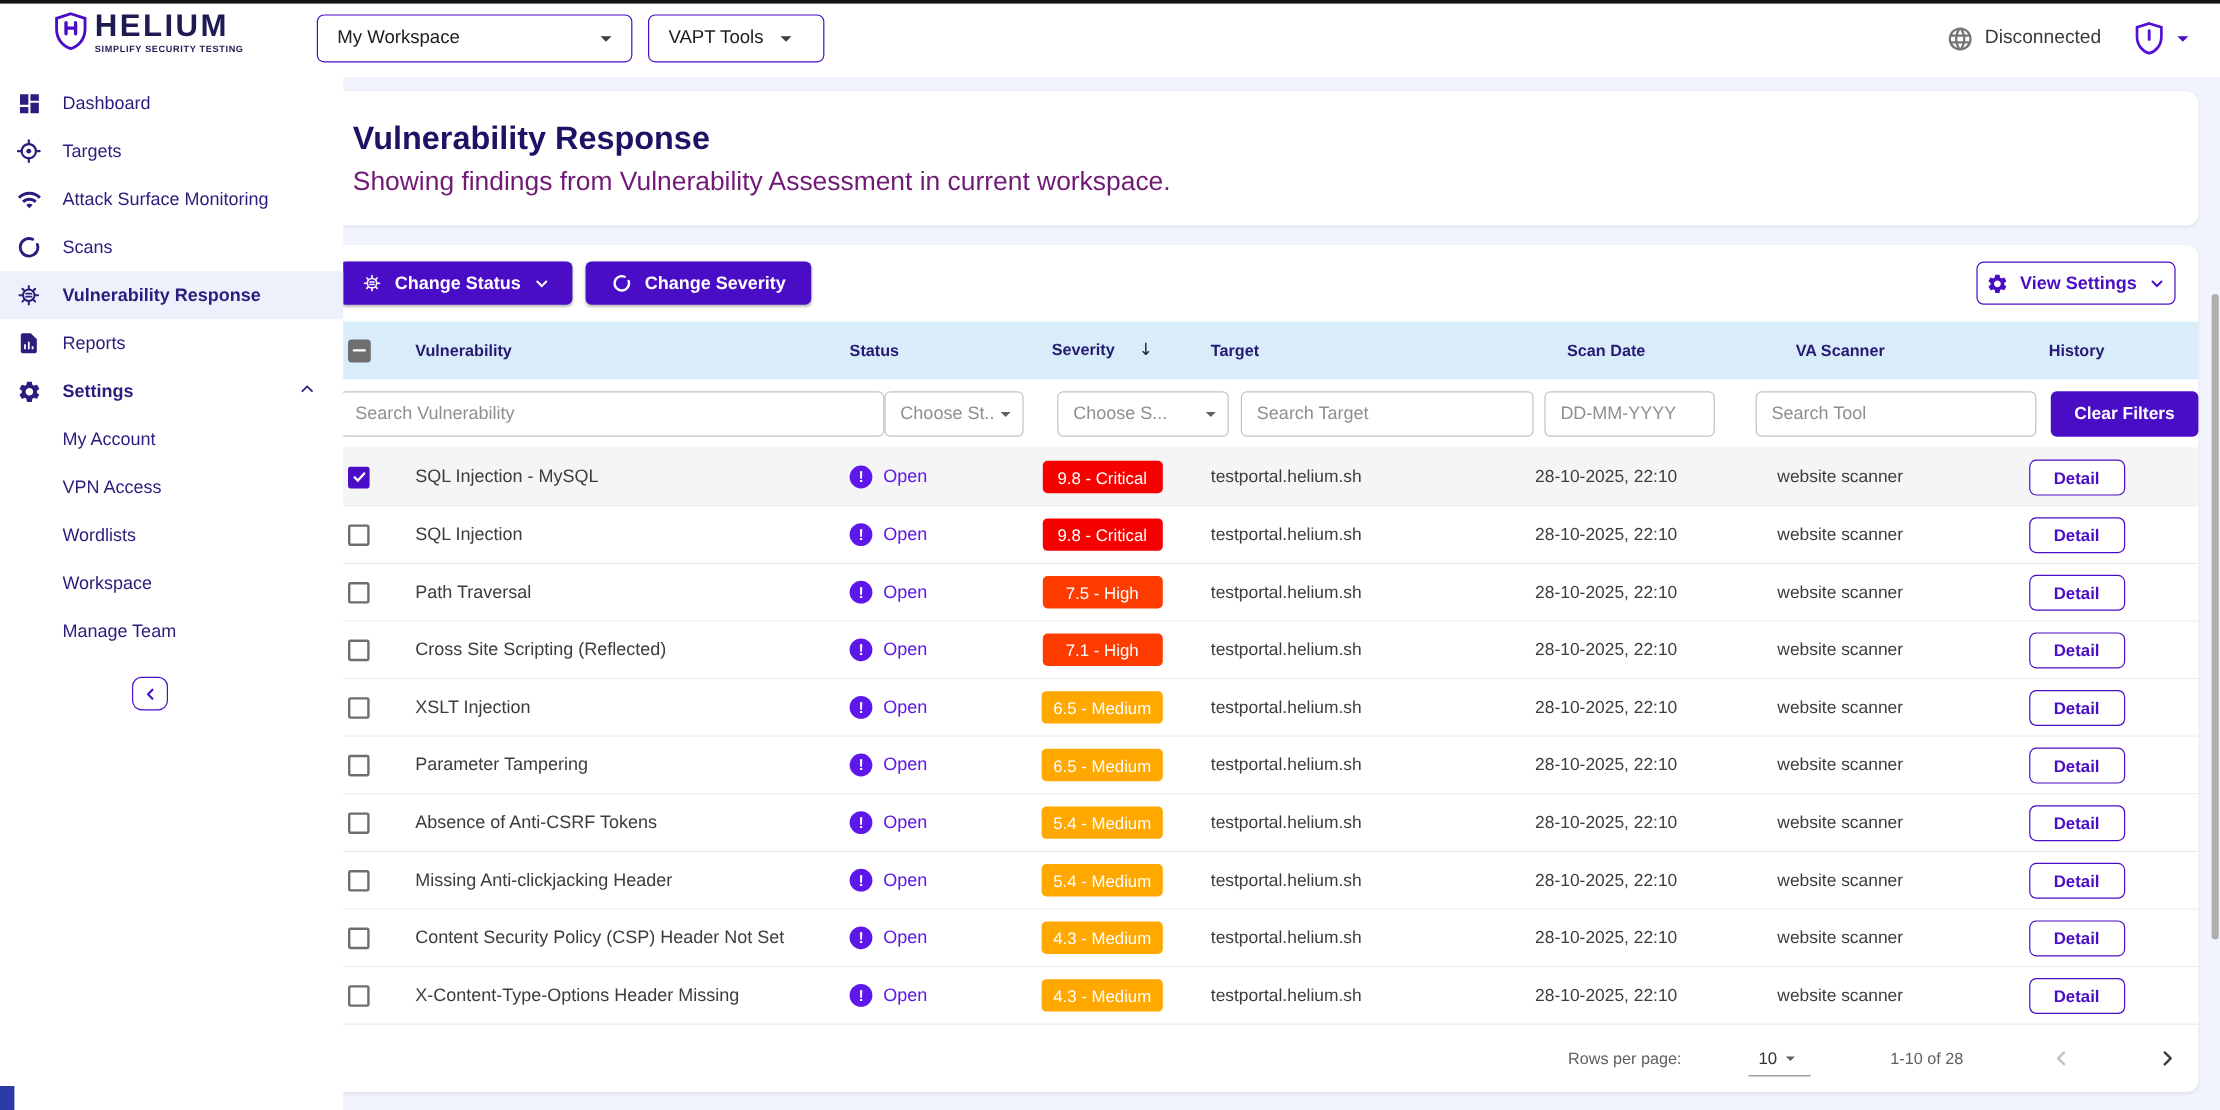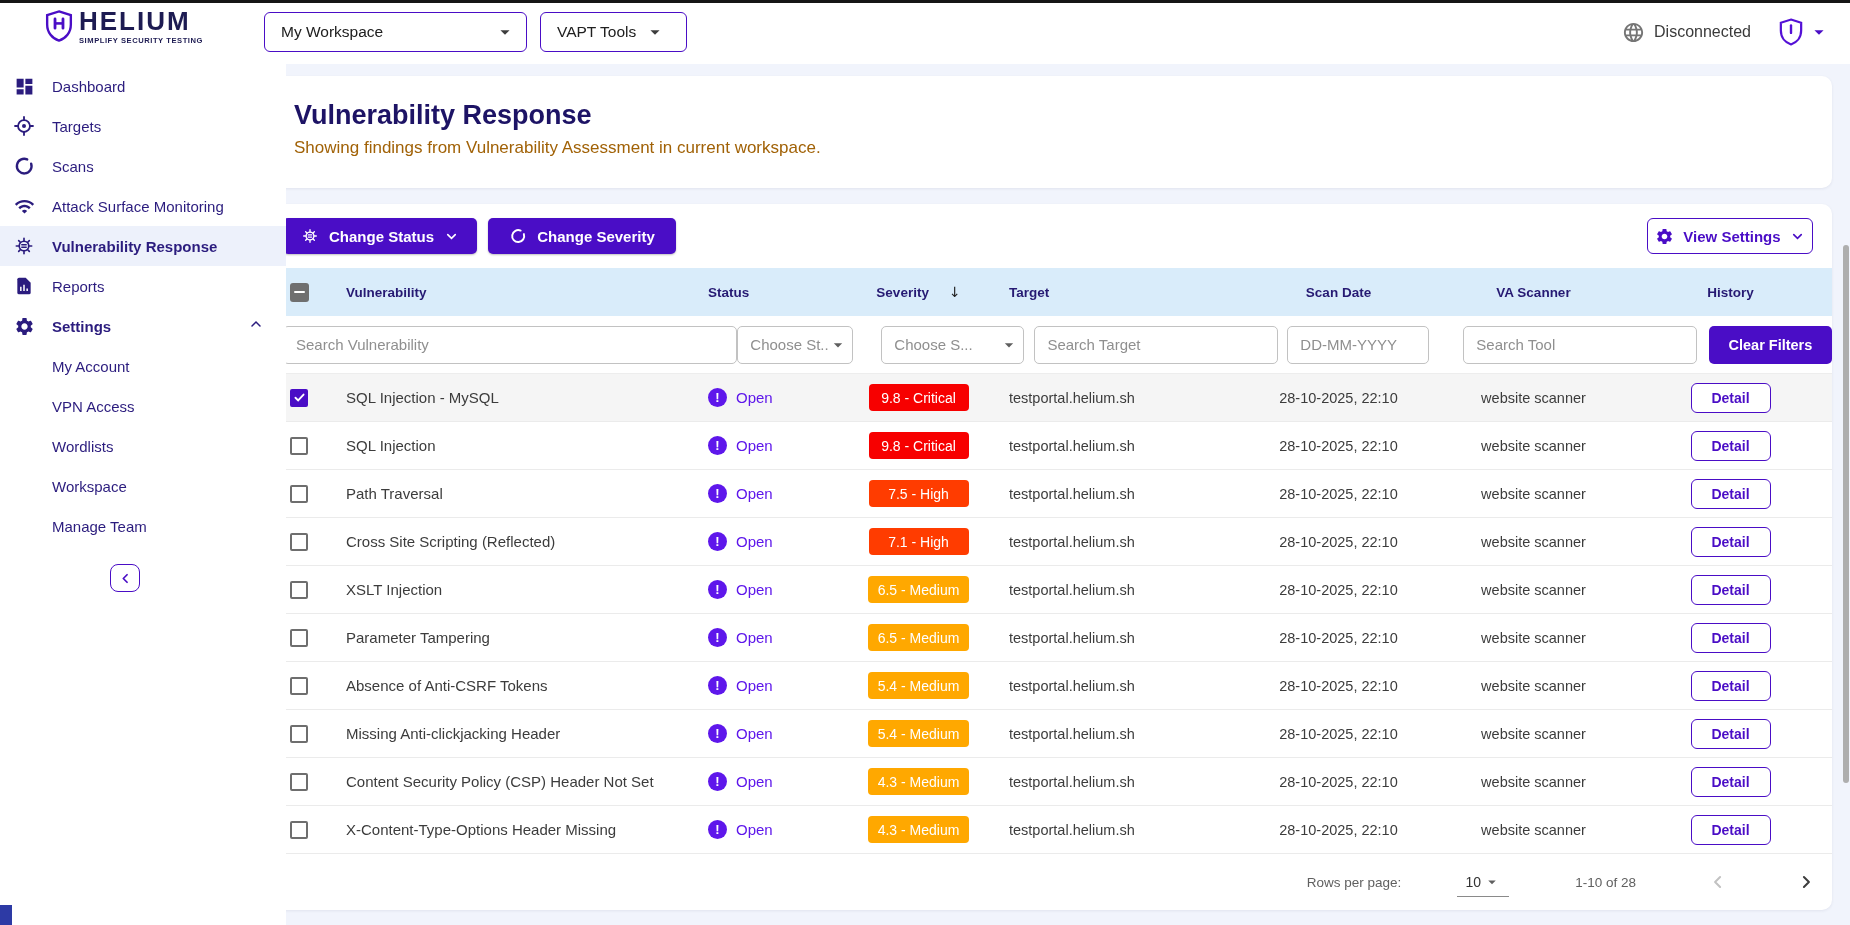--- a/index.html
+++ b/index.html
@@ -45,21 +45,21 @@
   .nav-sub .lbl { font-size:15px; color:#2b1c7e; }
   .collapse-btn { margin:18px 0 0 110px; width:30px; height:28px; border:1.6px solid #4A0DC6; border-radius:8px;
                   background:#fff; display:flex; align-items:center; justify-content:center; cursor:pointer; }
 
   
   .main { position:absolute; top:64px; left:250px; right:0; bottom:0; background:#f1f4fc; }
   .card { position:absolute; left:22px; width:1560px; background:#fff; border-radius:10px;
           box-shadow:0 1px 3px rgba(40,40,80,.08); }
   .header-card { top:12px; height:112px; }
   .page-title { position:absolute; left:22px; top:24px; font-size:27px; font-weight:700; color:#1d1365; }
-  .page-subtitle { position:absolute; left:22px; top:62px; font-size:17px; color:#a16207; }
+  .page-subtitle { position:absolute; left:22px; top:62px; font-size:22px; color:#701a75; }
 
   .table-card { top:140px; height:706px; }
 
   
   .toolbar { position:absolute; top:14px; left:11px; right:19px; height:36px; display:flex; align-items:center; }
   .btn-primary { height:36px; background:#4A0DC6; color:#fff; border:none; border-radius:5px;
                  display:flex; align-items:center; justify-content:center; gap:10px; cursor:pointer;
                  font-family:inherit; font-size:15px; font-weight:700; box-shadow:0 1px 2px rgba(0,0,0,.25); }
   .btn-change-status { width:194px; margin-right:11px; }
   .btn-change-severity { width:188px; }
@@ -69,21 +69,21 @@
 
   
   .thead { position:absolute; top:64px; left:0; right:0; height:48px; background:#d9ecfa;
            display:grid; grid-template-columns:56px 356px 150px 145px 260px 175px 215px 179px;
            align-items:center; padding:0 12px; }
   .th { font-size:13.5px; font-weight:700; color:#261a73; }
   .th.c { text-align:center; }
   .th-vuln { padding-left:6px; }
   .th-status { padding-left:12px; }
   .th-target { padding-left:18px; }
-  .th-sev { display:flex; align-items:center; justify-content:center; gap:20px; cursor:pointer; }
+  .th-sev { display:flex; align-items:flex-start; justify-content:center; gap:20px; cursor:pointer; }
   .sort-arrow { font-size:14px; color:#1c1c1c; font-weight:400; font-family:"DejaVu Sans",sans-serif; }
 
   .cb { width:18px; height:18px; border:2px solid #6e6e6e; border-radius:2px; background:#fff;
         display:flex; align-items:center; justify-content:center; cursor:pointer; }
   .cb svg { display:none; }
   .cb[data-checked="true"] { background:#4A0DC6; border-color:#4A0DC6; }
   .cb[data-checked="true"] svg { display:block; }
   .cb-indet { width:19px; height:19px; background:#6f6f6f; border:none; border-radius:3px; }
   .cb-indet .minus { width:11px; height:2.4px; background:#fff; border-radius:1px; }
   .cb-wrap { padding-left:6px; }
@@ -214,34 +214,34 @@
             <circle cx="12" cy="12" r="6.5" stroke-width="2"></circle>
             <circle cx="12" cy="12" r="2.2" fill="currentColor" stroke="none"></circle>
             <path d="M12 2.2v3.2M12 18.6v3.2M2.2 12h3.2M18.6 12h3.2" stroke-width="2" stroke-linecap="round"></path>
           </svg>
         </span>
         <span class="lbl">Targets</span>
       </div>
 
       <div class="nav-item">
         <span class="ic">
+          <svg width="21" height="21" viewBox="0 0 24 24">
+              <path fill="currentColor" d="M1 9l2 2c4.97-4.97 13.03-4.97 18 0l2-2C16.93 2.93 7.08 2.93 1 9zm8 8l3 3 3-3c-1.65-1.66-4.34-1.66-6 0zm-4-4l2 2c2.76-2.76 7.24-2.76 10 0l2-2C15.14 9.14 8.87 9.14 5 13z"></path>
+            </svg>
+        </span>
+        <span class="lbl">Attack Surface Monitoring</span>
+      </div>
+
+      <div class="nav-item">
+        <span class="ic">
           <svg width="22" height="22" viewBox="0 0 24 24">
               <path d="M15.5 4.8 A8 8 0 1 0 19.8 9.5" fill="none" stroke="currentColor" stroke-width="2.6" stroke-linecap="round"></path>
             </svg>
         </span>
         <span class="lbl">Scans</span>
-      </div>
-
-      <div class="nav-item">
-        <span class="ic">
-          <svg width="21" height="21" viewBox="0 0 24 24">
-              <path fill="currentColor" d="M1 9l2 2c4.97-4.97 13.03-4.97 18 0l2-2C16.93 2.93 7.08 2.93 1 9zm8 8l3 3 3-3c-1.65-1.66-4.34-1.66-6 0zm-4-4l2 2c2.76-2.76 7.24-2.76 10 0l2-2C15.14 9.14 8.87 9.14 5 13z"></path>
-            </svg>
-        </span>
-        <span class="lbl">Attack Surface Monitoring</span>
       </div>
 
       <div class="nav-item active">
         <span class="ic">
           <svg width="22" height="22" viewBox="0 0 24 24" fill="none" stroke="currentColor">
             <circle cx="12" cy="12" r="5.2" stroke-width="1.8"></circle>
             <path d="M12 3.6v3M12 17.4v3M3.6 12h3M17.4 12h3M6.2 6.2l2 2M17.8 6.2l-2 2M6.2 17.8l2-2M17.8 17.8l-2-2" stroke-width="1.8" stroke-linecap="round"></path>
             <path d="M9.6 10.6h4.8M9.6 13.4h4.8" stroke-width="1.6" stroke-linecap="round"></path>
           </svg>
         </span>

